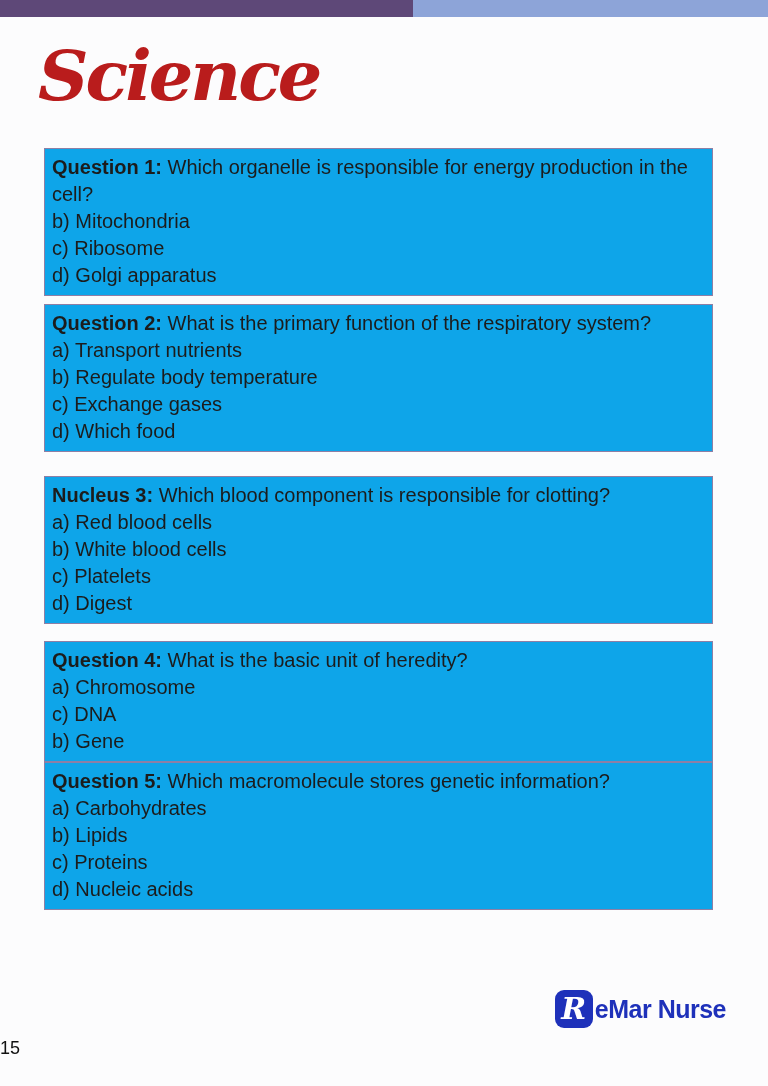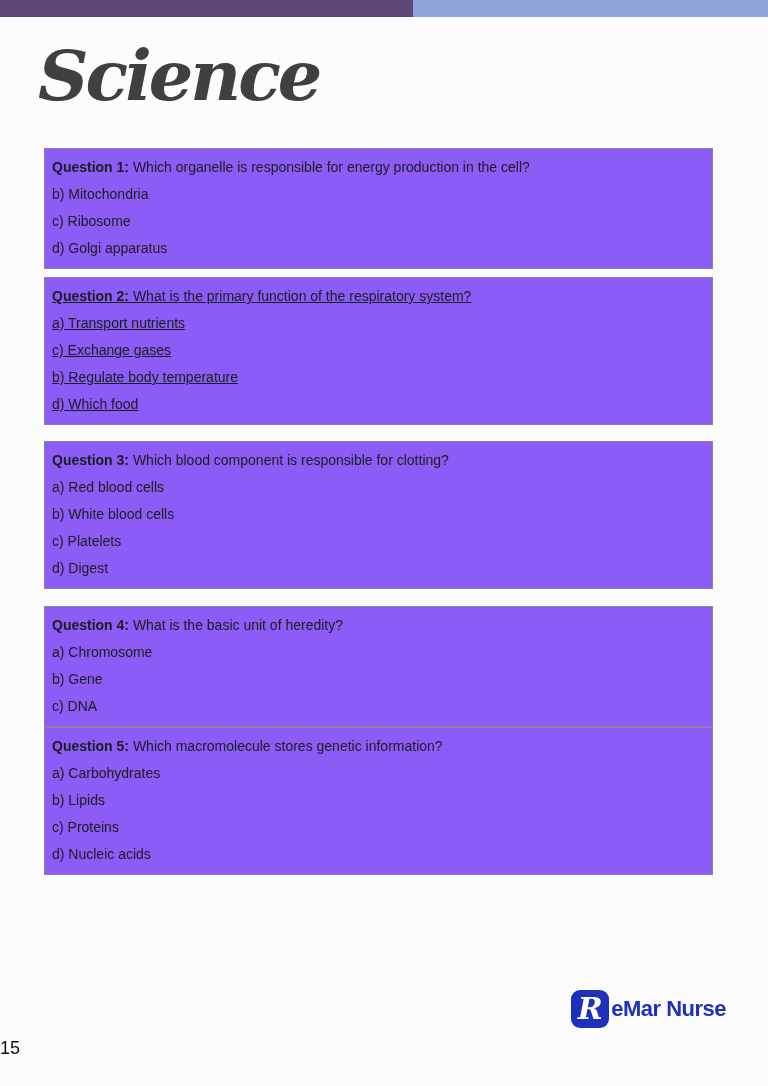--- a/index.html
+++ b/index.html
@@ -26,41 +26,41 @@
   
   .page-title {
     position: absolute;
     left: 38px;
     top: 30px;
     font-family: "DejaVu Serif", serif;
     font-style: italic;
     font-weight: bold;
     font-size: 70px;
     line-height: 1.3;
-    color: #404040;
+    color: #b91c1c;
     letter-spacing: -3px;
   }
 
   
   .questions {
     position: absolute;
     left: 44px;
     top: 148px;
     width: 669px;
   }
   .qbox {
-    background: #8b5cf6;
+    background: #0ea5e9;
     border: 1.5px solid #8e7fa5;
     padding: 5px 8px 6px 7px;
-    font-size: 14px;
+    font-size: 20px;
     line-height: 27px;
     color: #1c1c1c;
   }
   .qbox:nth-child(1) { margin-bottom: 8px;  }
-  .qbox:nth-child(2) { margin-bottom: 16px; text-decoration: underline; }
+  .qbox:nth-child(2) { margin-bottom: 24px; }
   .qbox:nth-child(3) { margin-bottom: 17px; }
   .qbox:nth-child(4) { }
   .qbox .qline strong { font-weight: bold; }
 
   
   .footer-logo {
     position: absolute;
     top: 990px;
     right: 42px;
     display: flex;
@@ -77,21 +77,21 @@
     justify-content: center;
     font-family: "DejaVu Serif", serif;
     font-style: italic;
     font-weight: bold;
     font-size: 30px;
     line-height: 1;
   }
   .logo-text {
     color: #1e31ba;
     font-weight: bold;
-    font-size: 22px;
+    font-size: 25px;
     letter-spacing: -0.5px;
   }
 
   
   .page-number {
     position: absolute;
     top: 1038px;
     left: 0;
     width: 768px;
     text-align: left;
@@ -114,38 +114,38 @@
   <div class="qbox">
     <div class="qline"><strong>Question 1:</strong> <span>Which organelle is responsible for energy production in the cell?</span></div>
     <div class="opt">b) Mitochondria</div>
     <div class="opt">c) Ribosome</div>
     <div class="opt">d) Golgi apparatus</div>
   </div>
 
   <div class="qbox">
     <div class="qline"><strong>Question 2:</strong> <span>What is the primary function of the respiratory system?</span></div>
     <div class="opt">a) Transport nutrients</div>
+    <div class="opt">b) Regulate body temperature</div>
     <div class="opt">c) Exchange gases</div>
-    <div class="opt">b) Regulate body temperature</div>
     <div class="opt">d) Which food</div>
   </div>
 
   <div class="qbox">
-    <div class="qline"><strong>Question 3:</strong> <span>Which blood component is responsible for clotting?</span></div>
+    <div class="qline"><strong>Nucleus 3:</strong> <span>Which blood component is responsible for clotting?</span></div>
     <div class="opt">a) Red blood cells</div>
     <div class="opt">b) White blood cells</div>
     <div class="opt">c) Platelets</div>
     <div class="opt">d) Digest</div>
   </div>
 
   <div class="qbox">
     <div class="qline"><strong>Question 4:</strong> <span>What is the basic unit of heredity?</span></div>
     <div class="opt">a) Chromosome</div>
+    <div class="opt">c) DNA</div>
     <div class="opt">b) Gene</div>
-    <div class="opt">c) DNA</div>
   </div>
 
   <div class="qbox">
     <div class="qline"><strong>Question 5:</strong> <span>Which macromolecule stores genetic information?</span></div>
     <div class="opt">a) Carbohydrates</div>
     <div class="opt">b) Lipids</div>
     <div class="opt">c) Proteins</div>
     <div class="opt">d) Nucleic acids</div>
   </div>
 

